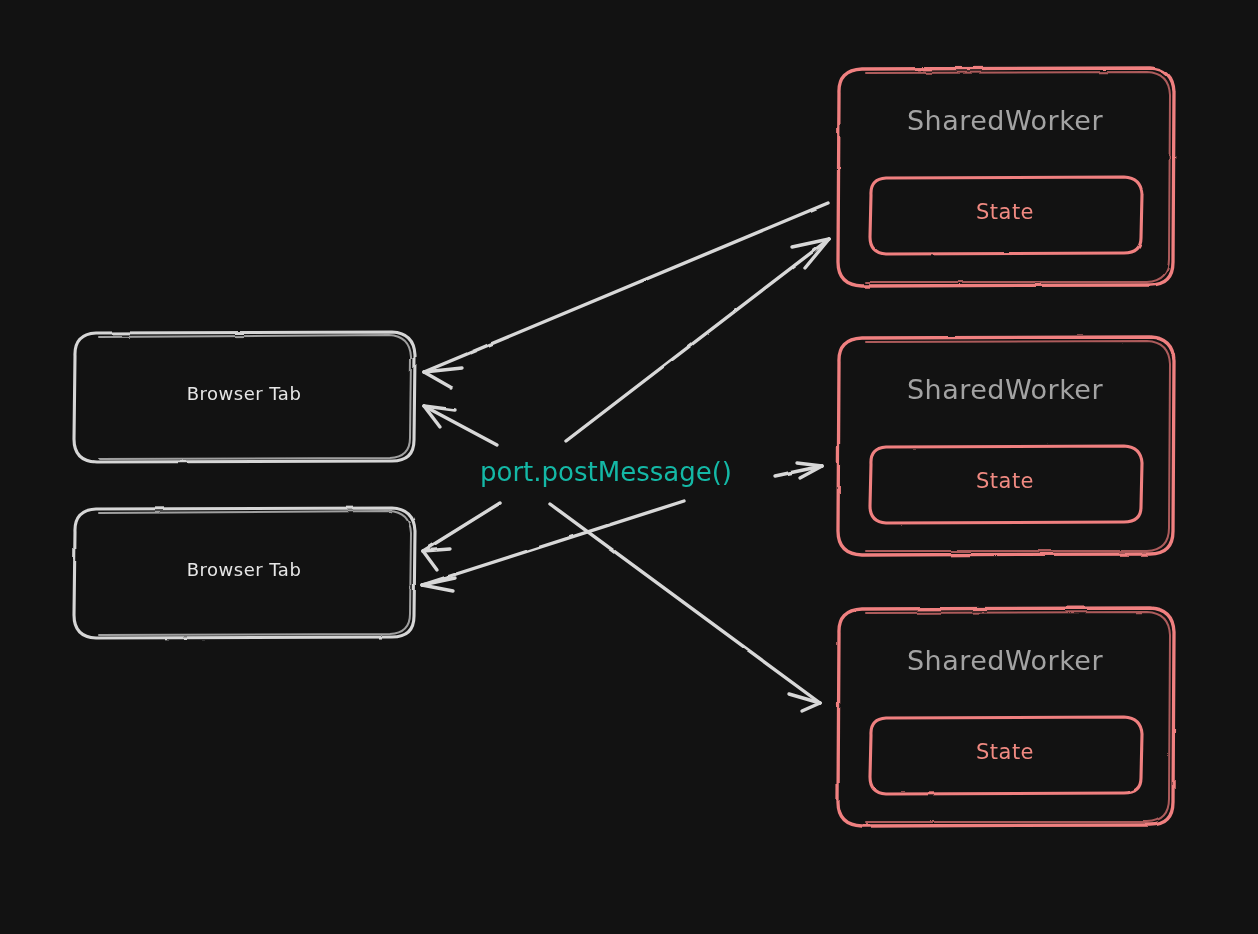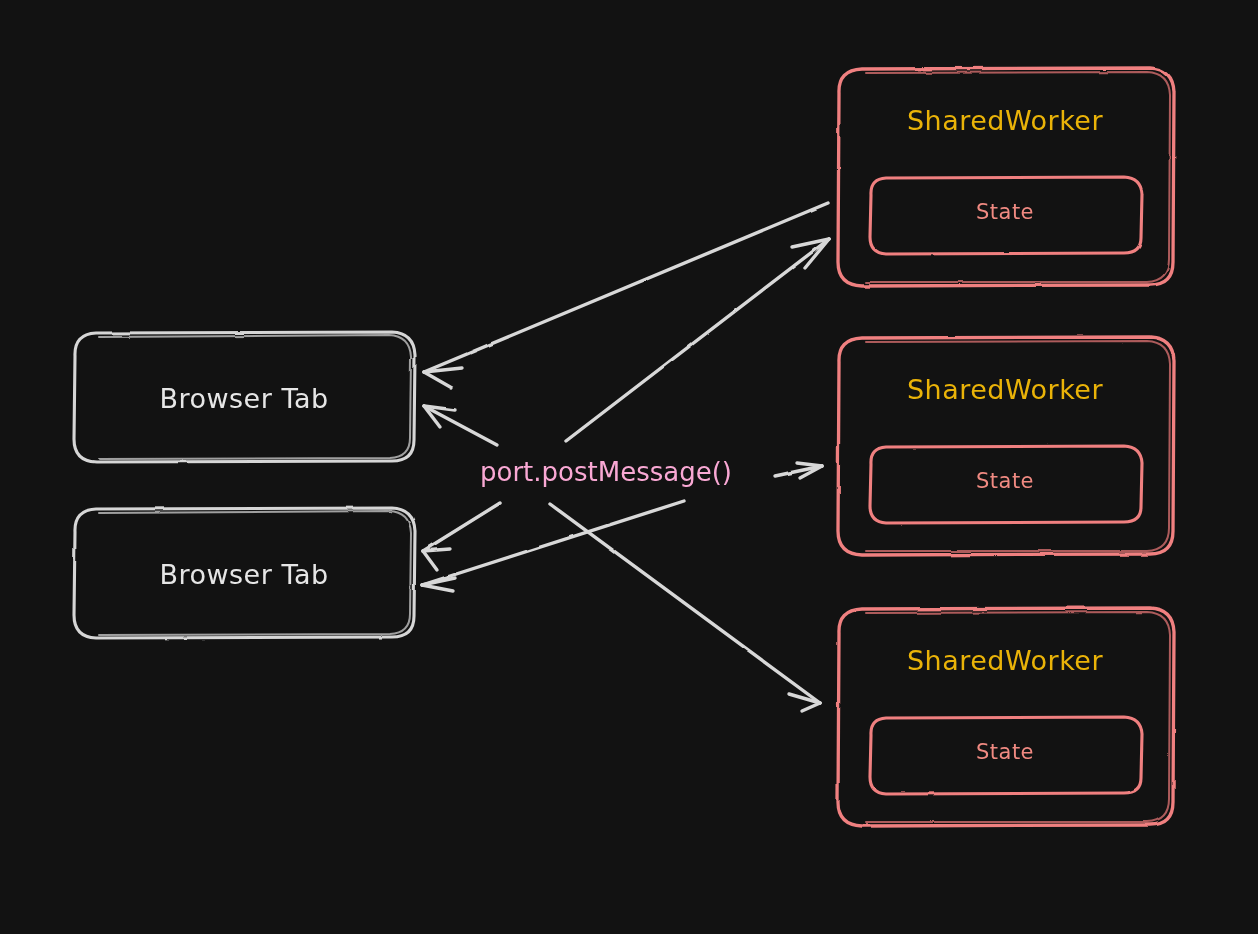--- a/index.html
+++ b/index.html
@@ -31,34 +31,34 @@
   .node-label {
     position: absolute;
     text-align: center;
     white-space: nowrap;
     pointer-events: none;
     font-family: "DejaVu Sans", "Liberation Sans", sans-serif;
     letter-spacing: 0.5px;
   }
   .worker-title {
     font-size: 27px;
-    color: #eab308;
+    color: #a3a3a3;
     text-align: center;
   }
   .state-title {
     font-size: 21px;
     color: #f08a82;
   }
   .tab-title {
-    font-size: 27px;
+    font-size: 18px;
     color: #e6e6e6;
   }
   .edge-label {
     font-size: 26px;
-    color: #f9a8d4;
+    color: #14b8a6;
     letter-spacing: 0px;
   }
 </style>
 </head>
 <body>
 
 <div id="canvas-root">
 
   <svg id="diagram-svg" viewBox="0 0 1258 934" xmlns="http://www.w3.org/2000/svg">
     <defs>

